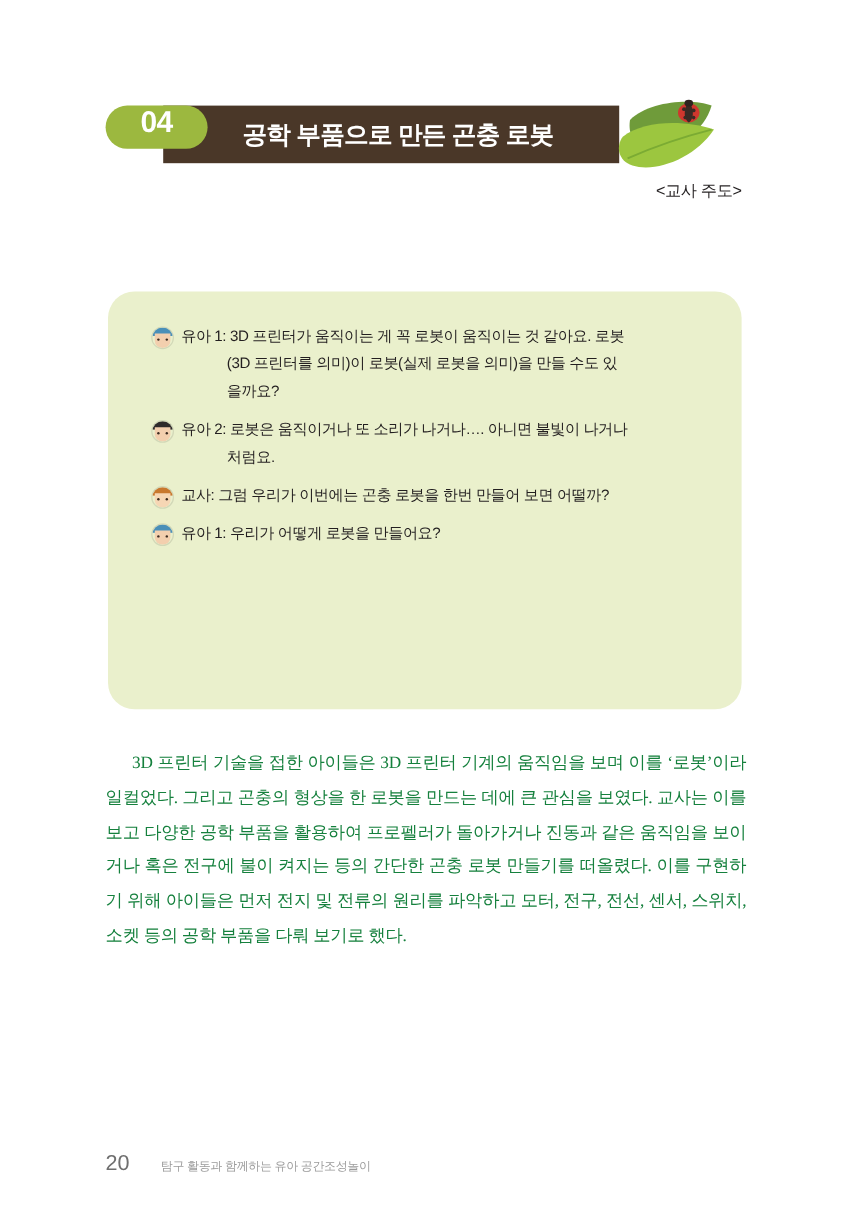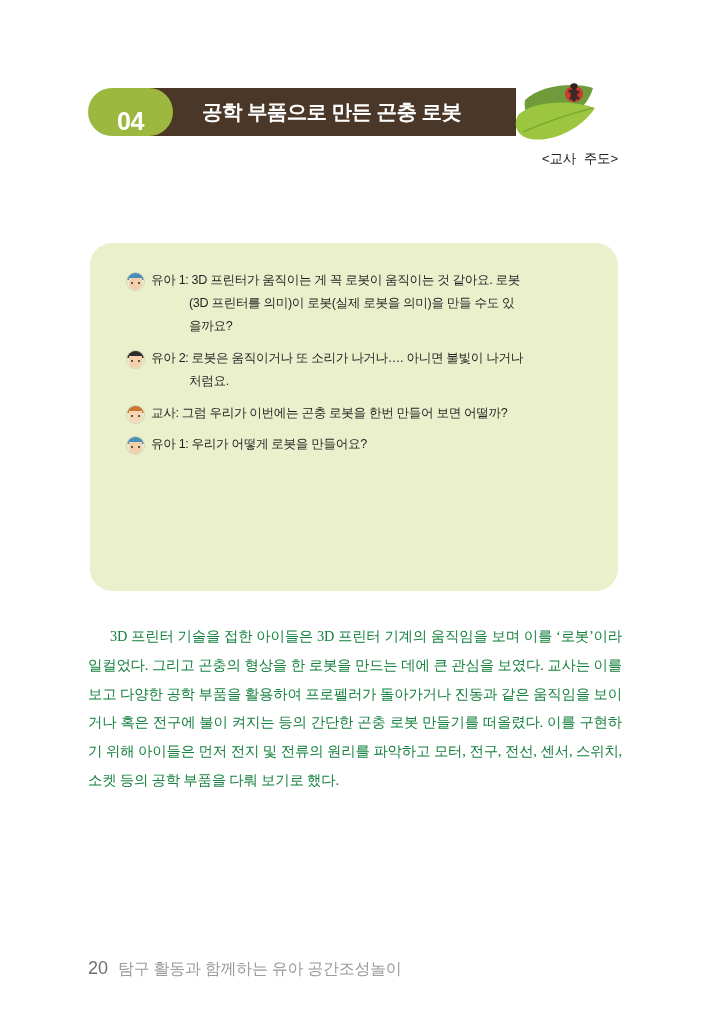--- a/index.html
+++ b/index.html
@@ -45,25 +45,25 @@
     font-size: 20.5px;
     letter-spacing: -0.6px;
     margin-left: 66px;
     white-space: nowrap;
   }
   .chapter-badge {
     position: absolute;
     left: 0;
     top: 0;
     width: 85px;
-    height: 48px;
+    height: 36px;
     background: #9cb83f;
     border-radius: 24px / 24px;
     display: flex;
-    align-items: flex-end;
+    align-items: flex-start;
     justify-content: center;
   }
   .chapter-num {
     color: #ffffff;
     font-family: "Liberation Sans", sans-serif;
     font-weight: bold;
     font-size: 25px;
     letter-spacing: -0.5px;
   }
 
@@ -74,21 +74,21 @@
     top: -8px;
     width: 125px;
     height: 70px;
   }
 
   
   .subtitle {
     position: absolute;
     right: 100px;
     top: 150px;
-    font-family: Liberation Mono, monospace;
+    font-family: Liberation Sans, sans-serif;
     font-size: 13.5px;
     color: #231f20;
     letter-spacing: -0.3px;
   }
 
   
   .dialogue-box {
     position: absolute;
     left: 90px;
     top: 243px;
@@ -184,23 +184,24 @@
     align-items: baseline;
   }
   .page-num {
     font-family: "Liberation Sans", sans-serif;
     font-size: 18px;
     color: #6f6f6f;
     margin-right: 10px;
   }
   .footer-text {
     font-family: "Liberation Sans", sans-serif;
-    font-size: 16px;
+    font-size: 10px;
     color: #9b9b9b;
     letter-spacing: -0.3px;
+    margin-left: 16px;
   }
 </style>
 </head>
 <body>
 
 <div class="page">
 
   <div class="header">
     <div class="header-bar">
       <span class="header-title">공학 부품으로 만든 곤충 로봇</span>

